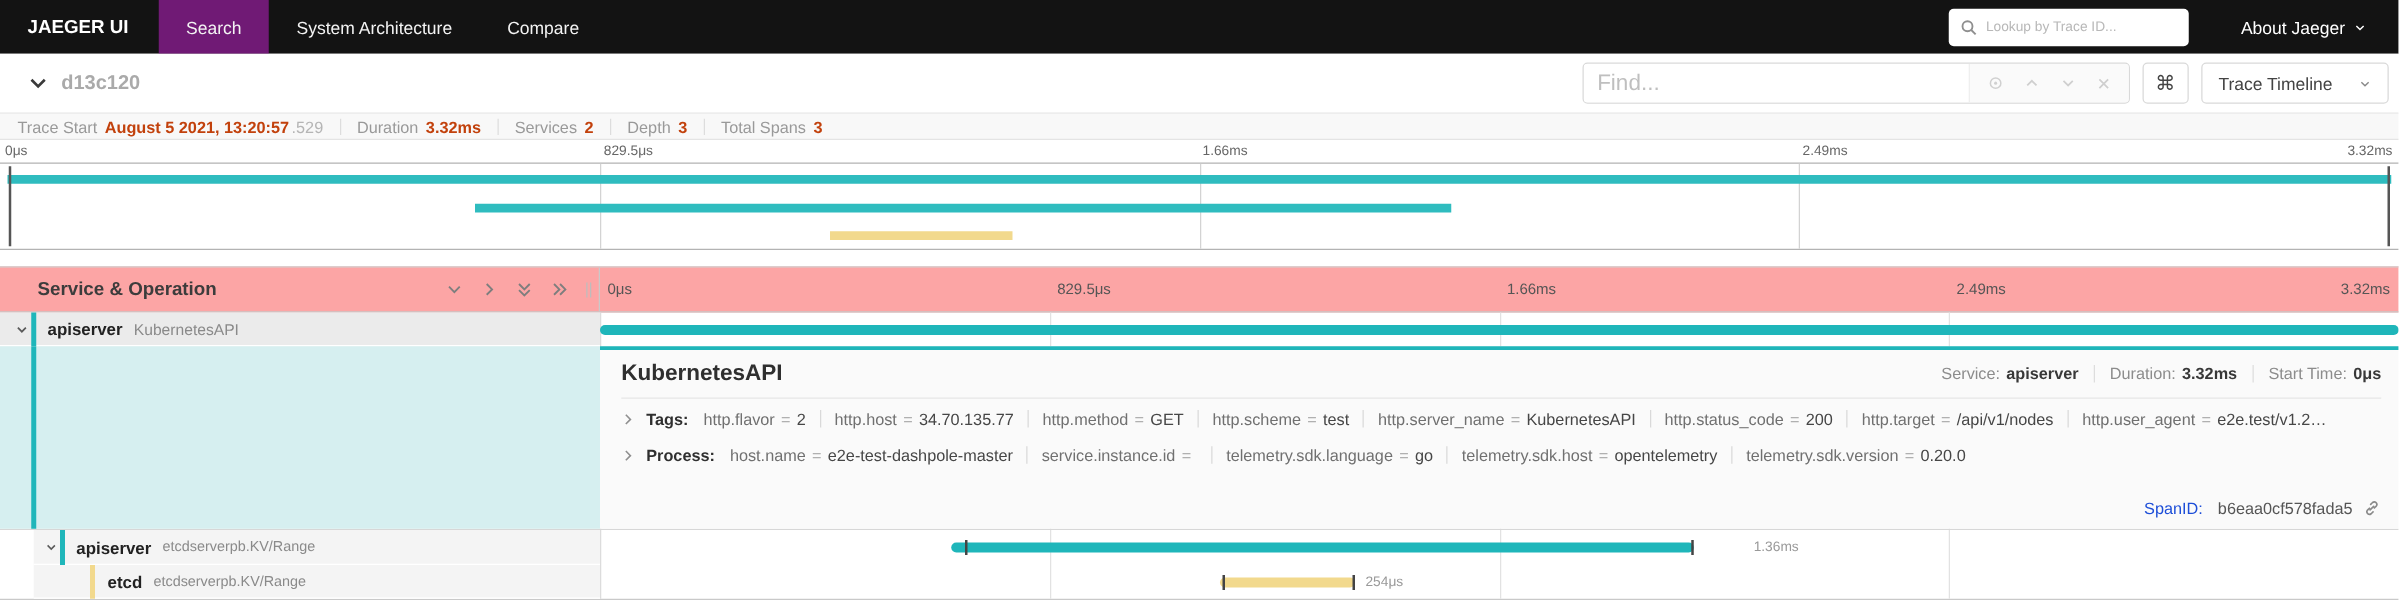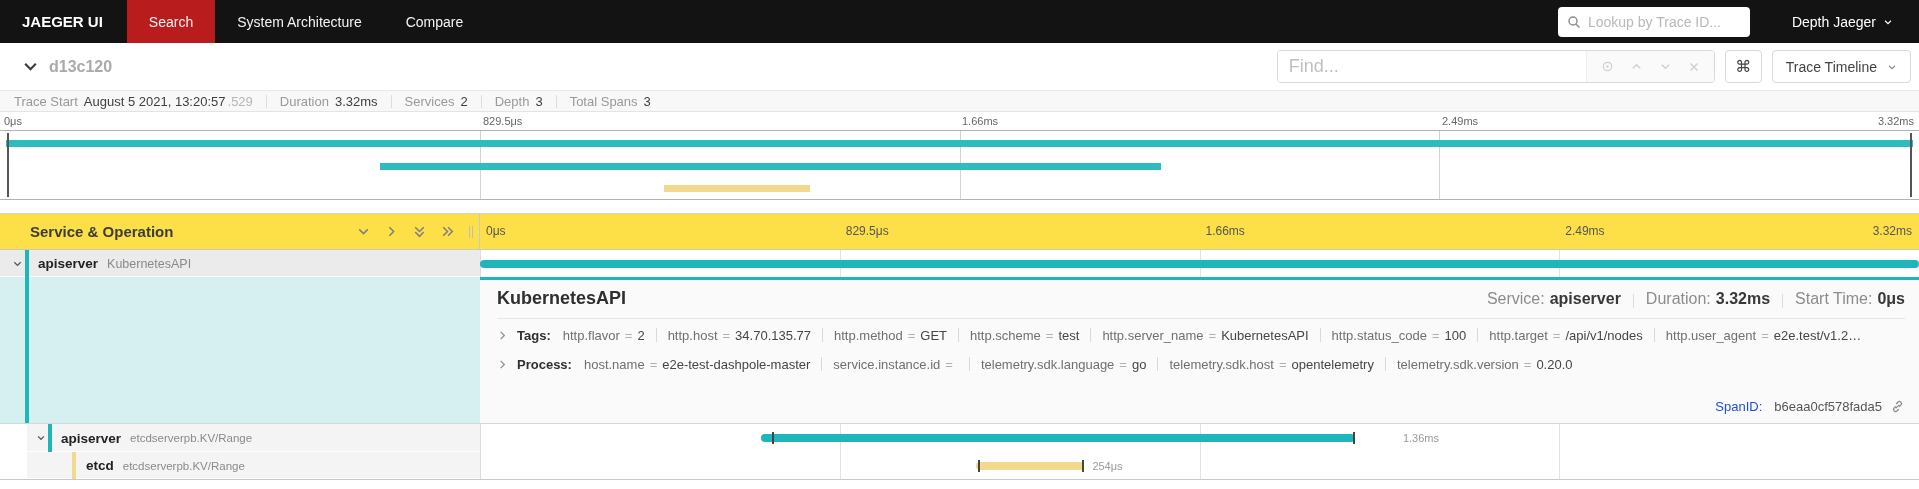--- a/index.html
+++ b/index.html
@@ -3,60 +3,60 @@
 <meta charset="utf-8">
 <style>
   * { margin:0; padding:0; box-sizing:border-box; }
   body { font-family:"Liberation Sans", sans-serif; background:#fff; }
   .page { position:relative; width:1919px; height:489px; background:#fff; overflow:hidden; }
 
   
   .nav { position:absolute; left:0; top:0; width:100%; height:43px; background:#131313; display:flex; align-items:stretch; }
   .brand { color:#fff; font-weight:bold; font-size:15px; display:flex; align-items:center; padding:0 24px 0 22px; }
   .navtab { color:#f3f3f3; font-size:14px; display:flex; align-items:center; padding:0 22px; cursor:pointer; }
-  .navtab.active { background:#b91c1c; }
+  .navtab.active { background:#701a75; }
   .nav-spacer { flex:1; }
   .lookup { align-self:center; width:192px; height:30px; background:#fff; border-radius:4px; display:flex; align-items:center; padding:0 9px; margin-right:38px; }
-  .lookup input { border:none; outline:none; width:100%; font-size:14px; color:#444; margin-left:7px; font-family:inherit; }
+  .lookup input { border:none; outline:none; width:100%; font-size:11px; color:#444; margin-left:7px; font-family:inherit; }
   .lookup input::placeholder { color:#b8b8b8; }
   .about { color:#fff; font-size:14px; display:flex; align-items:center; gap:7px; padding:0 26px 0 4px; cursor:pointer; }
 
   
   .titlebar { position:absolute; left:0; top:43px; width:100%; height:47px; background:#fff; display:flex; align-items:center; }
   .title-chev { margin-left:22px; color:#3a3a3a; display:flex; }
   .trace-title { font-size:21px; font-weight:bold; color:#333; margin-left:13px; }
   .trace-id { font-size:16px; font-weight:bold; color:#aaa; margin-left:10px; }
   .title-right { position:absolute; right:8px; top:7px; display:flex; align-items:center; gap:10px; }
   .findgroup { width:438px; height:33px; border:1px solid #d9d9d9; border-radius:4px; background:#fff; display:flex; align-items:stretch; overflow:hidden; }
   .findgroup input { flex:1; border:none; outline:none; font-size:18px; color:#444; padding:0 11px; font-family:inherit; }
   .findgroup input::placeholder { color:#bfbfbf; }
   .findicons { display:flex; align-items:center; gap:16px; padding:0 14px; background:#fafafa; border-left:1px solid #efefef; color:#ccc; }
   .sqbtn { height:33px; border:1px solid #d9d9d9; border-radius:4px; background:#fff; display:flex; align-items:center; justify-content:center; font-size:16px; color:#444; cursor:pointer; }
   .cmdbtn { width:37px; }
-  .viewbtn { padding:0 13px; font-size:14px; gap:10px; color:#434343; }
+  .viewbtn { padding:0 13px; font-size:14px; gap:21px; color:#434343; }
   .viewbtn .vchev { color:#8a8a8a; display:flex; }
 
   
   .summary { position:absolute; left:0; top:90px; width:100%; height:22px; background:#f8f8f8; border-top:1px solid #e9e9e9; border-bottom:1px solid #e4e4e4; display:flex; align-items:center; font-size:13px; padding-left:14px; }
   .sum-item { display:flex; align-items:baseline; gap:6px; }
   .sum-label { color:#999; }
-  .sum-val { color:#404040; font-weight:normal; }
+  .sum-val { color:#c2410c; font-weight:bold; }
   .sum-light { color:#b5b5b5; }
   .sum-sep { width:1px; height:13px; background:#ddd; margin:0 13px; align-self:center; }
 
   
   .mm-labels { position:absolute; left:0; top:112px; width:100%; height:18px; font-size:11px; color:#666; }
   .mm-labels span { position:absolute; top:3px; }
   .mm-canvas { position:absolute; left:0; top:130px; width:100%; height:70px; background:#fff; border-top:1px solid #b3b3b3; border-bottom:1px solid #b3b3b3; }
   .mm-grid { position:absolute; top:0; bottom:0; width:1px; background:#d3d3d3; }
   .mm-bar { position:absolute; height:7px; }
   .scrub { position:absolute; top:2px; bottom:2px; width:2px; background:#555; cursor:ew-resize; }
 
   
-  .tl-head { position:absolute; left:0; top:213px; width:100%; height:37px; background:#fde047; border-top:1px solid #d2d2d2; border-bottom:1px solid #c8c8c8; display:flex; }
+  .tl-head { position:absolute; left:0; top:213px; width:100%; height:37px; background:#fca5a5; border-top:1px solid #d2d2d2; border-bottom:1px solid #c8c8c8; display:flex; }
   .tl-head-left { width:480px; display:flex; align-items:center; padding:0 6px 0 30px; border-right:1px solid #c9c9c9; }
   .tl-head-title { font-size:15px; font-weight:bold; color:#3c3c3c; flex:1; }
   .headicons { display:flex; align-items:center; gap:13px; color:#7e7e7e; margin-right:14px; }
   .headicons span { display:flex; cursor:pointer; }
   .grip { display:flex; gap:2px; cursor:col-resize; }
   .grip i { width:1px; height:12px; background:#bdbdbd; }
   .tl-head-right { position:relative; flex:1; font-size:12px; color:#555; }
   .tl-head-right .tick { position:absolute; top:10px; padding-left:6px; }
   .tick-0 { left:0; } .tick-25 { left:25%; } .tick-50 { left:50%; } .tick-75 { left:75%; }
   .tick-100 { right:7px; }
@@ -78,21 +78,21 @@
   .btick { position:absolute; top:-2px; bottom:-2px; width:2px; background:#444; }
   .btick.s { left:2%; } .btick.e { right:0; }
   .bar-label { position:absolute; top:50%; transform:translateY(-50%); padding-left:8px; font-size:11px; color:#999; white-space:nowrap; }
 
   
   .detail { position:absolute; left:0; top:277px; width:100%; height:147px; z-index:3; border-bottom:1px solid #d7d7d7; }
   .detail-leftcol { position:absolute; left:0; top:0; bottom:0; width:480px; background:#d6eff0; }
   .detail-main { position:absolute; left:480px; right:0; top:0; bottom:0; background:#fafafa; border-top:3px solid #1fb6ba; padding:8px 14px 0 17px; }
   .dhead { display:flex; align-items:center; border-bottom:1px solid #e6e6e6; padding-bottom:9px; }
   .dtitle { font-size:18px; font-weight:bold; color:#2f2f2f; flex:1; }
-  .dmeta { display:flex; align-items:flex-end; font-size:16px; color:#8c8c8c; }
+  .dmeta { display:flex; align-items:flex-end; font-size:13px; color:#8c8c8c; }
   .dmeta b { color:#383838; margin-left:5px; }
   .dmeta .msep { width:1px; height:14px; background:#ddd; margin:0 12px; }
   .kvrow { display:flex; align-items:center; height:26px; margin-top:3px; font-size:13px; color:#6b6b6b; }
   .kvrow .rchev { color:#8f8f8f; display:flex; margin-right:9px; cursor:pointer; }
   .kvlabel { font-weight:bold; color:#2f2f2f; margin-right:12px; }
   .kvitem { display:flex; align-items:baseline; white-space:nowrap; }
   .kvitem .k { color:#707070; }
   .kvitem .eq { color:#b0b0b0; margin:0 5px; }
   .kvitem .v { color:#464646; }
   .kvsep { width:1px; height:14px; background:#d9d9d9; margin:0 11px; }
@@ -118,21 +118,21 @@
     <div class="lookup">
       <span>
         <svg width="14" height="14" viewBox="0 0 14 14">
             <circle cx="6" cy="6" r="4" fill="none" stroke="#8f8f8f" stroke-width="1.5"></circle>
             <path d="M9 9l3.5 3.5" stroke="#8f8f8f" stroke-width="1.5"></path>
           </svg>
       </span>
       <input placeholder="Lookup by Trace ID..." style="">
     </div>
     <div class="about">
-      <span>Depth Jaeger</span>
+      <span>About Jaeger</span>
       <span>
         <svg width="10" height="10" viewBox="0 0 12 12">
             <path d="M2.5 4.5l3.5 3.5 3.5-3.5" fill="none" stroke="#fff" stroke-width="1.4"></path>
           </svg>
       </span>
     </div>
   </header>
 
   <div class="titlebar">
     <span class="title-chev">
@@ -343,21 +343,21 @@
         <span class="kvsep"></span>
         <span class="kvitem">
             <span class="k">http.server_name</span>
             <span class="eq">=</span>
             <span class="v">KubernetesAPI</span>
           </span>
         <span class="kvsep"></span>
         <span class="kvitem">
             <span class="k">http.status_code</span>
             <span class="eq">=</span>
-            <span class="v">100</span>
+            <span class="v">200</span>
           </span>
         <span class="kvsep"></span>
         <span class="kvitem">
             <span class="k">http.target</span>
             <span class="eq">=</span>
             <span class="v">/api/v1/nodes</span>
           </span>
         <span class="kvsep"></span>
         <span class="kvitem">
             <span class="k">http.user_agent</span>

